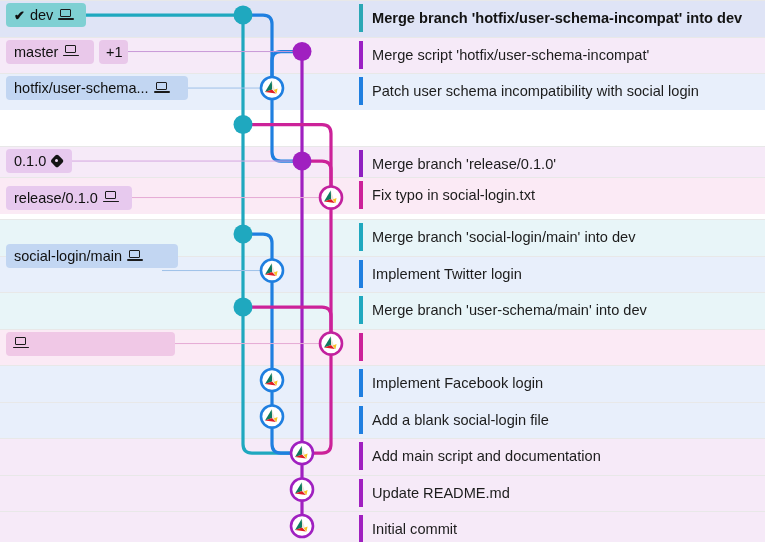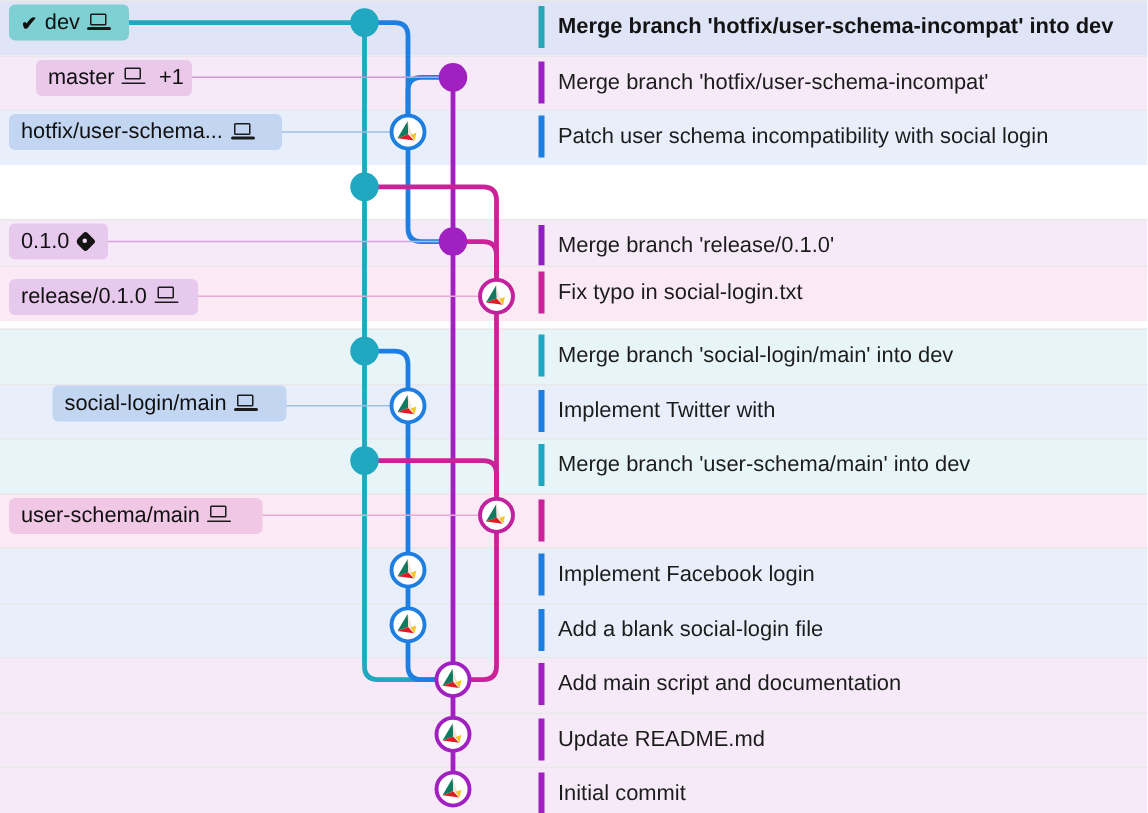--- a/index.html
+++ b/index.html
@@ -83,21 +83,21 @@
     <div class="row selected" style="top: 0px;">
       <div class="row-tint" style="background: rgb(223, 228, 246);"></div>
       <div class="row-sep"></div>
       <div class="row-bar" style="background: rgb(42, 167, 181);"></div>
       <div class="row-msg">Merge branch 'hotfix/user-schema-incompat' into dev</div>
     </div>
     <div class="row" style="top: 36.5px;">
       <div class="row-tint" style="background: rgb(246, 234, 248);"></div>
       <div class="row-sep"></div>
       <div class="row-bar" style="background: rgb(155, 33, 196);"></div>
-      <div class="row-msg">Merge branch 'hotfix/user-schema-incompat'</div>
+      <div class="row-msg">Merge script 'hotfix/user-schema-incompat'</div>
     </div>
     <div class="row" style="top: 73px;">
       <div class="row-tint" style="background: rgb(232, 239, 251);"></div>
       <div class="row-sep"></div>
       <div class="row-bar" style="background: rgb(31, 127, 224);"></div>
       <div class="row-msg">Patch user schema incompatibility with social login</div>
     </div>
     <div class="row" style="top: 146px;">
       <div class="row-tint" style="background: rgb(246, 234, 248);"></div>
       <div class="row-sep"></div>
@@ -113,21 +113,21 @@
     <div class="row" style="top: 219px;">
       <div class="row-tint" style="background: rgb(232, 245, 248);"></div>
       <div class="row-sep"></div>
       <div class="row-bar" style="background: rgb(31, 168, 191);"></div>
       <div class="row-msg">Merge branch 'social-login/main' into dev</div>
     </div>
     <div class="row" style="top: 255.5px;">
       <div class="row-tint" style="background: rgb(232, 239, 251);"></div>
       <div class="row-sep"></div>
       <div class="row-bar" style="background: rgb(31, 127, 224);"></div>
-      <div class="row-msg">Implement Twitter with</div>
+      <div class="row-msg">Implement Twitter login</div>
     </div>
     <div class="row" style="top: 292px;">
       <div class="row-tint" style="background: rgb(232, 245, 248);"></div>
       <div class="row-sep"></div>
       <div class="row-bar" style="background: rgb(31, 168, 191);"></div>
       <div class="row-msg">Merge branch 'user-schema/main' into dev</div>
     </div>
     <div class="row" style="top: 328.5px;">
       <div class="row-tint" style="background: rgb(251, 234, 245);"></div>
       <div class="row-sep"></div>
@@ -258,38 +258,37 @@
       <path d="M 303.8 527.9 L 306.44 531.822 L 307.55 526.42 Z" fill="#f6c521"></path>
     </g>
   </svg>
 
 <div id="refs">
     <div class="ref ref-head" style="left: 6px; top: 3.05px; width: 80px;">
       <span class="check">✔</span>
       <span class="txt">dev</span>
       <span class="ico ico-laptop"></span>
     </div>
-    <div class="ref ref-local-purple" style="left: 24px; top: 39.55px; width: 88px;">
+    <div class="ref ref-local-purple" style="left: 6px; top: 39.55px; width: 88px;">
       <span class="txt">master</span>
       <span class="ico ico-laptop"></span>
     </div>
     <div class="badge" style="left: 99px; top: 39.55px; width: 29px; text-align: center;">+1</div>
     <div class="ref ref-local-blue" style="left: 6px; top: 76.05px; width: 182px;">
       <span class="txt">hotfix/user-schema...</span>
       <span class="ico ico-laptop"></span>
     </div>
     <div class="ref ref-tag" style="left: 6px; top: 149.05px; width: 66px;">
       <span class="txt">0.1.0</span>
       <span class="ico ico-tag"></span>
     </div>
     <div class="ref ref-tag" style="left: 6px; top: 185.55px; width: 126px;">
       <span class="txt">release/0.1.0</span>
       <span class="ico ico-laptop"></span>
     </div>
-    <div class="ref ref-local-blue" style="left: 6px; top: 257px; width: 156px; margin-left: 29px;">
+    <div class="ref ref-local-blue" style="left: 6px; top: 244px; width: 172px;">
       <span class="txt">social-login/main</span>
       <span class="ico ico-laptop"></span>
     </div>
     <div class="ref ref-pink" style="left: 6px; top: 331.55px; width: 169px;">
-      <span class="txt">user-schema/main</span>
       <span class="ico ico-laptop"></span>
     </div>
   </div>
 
 </body></html>

